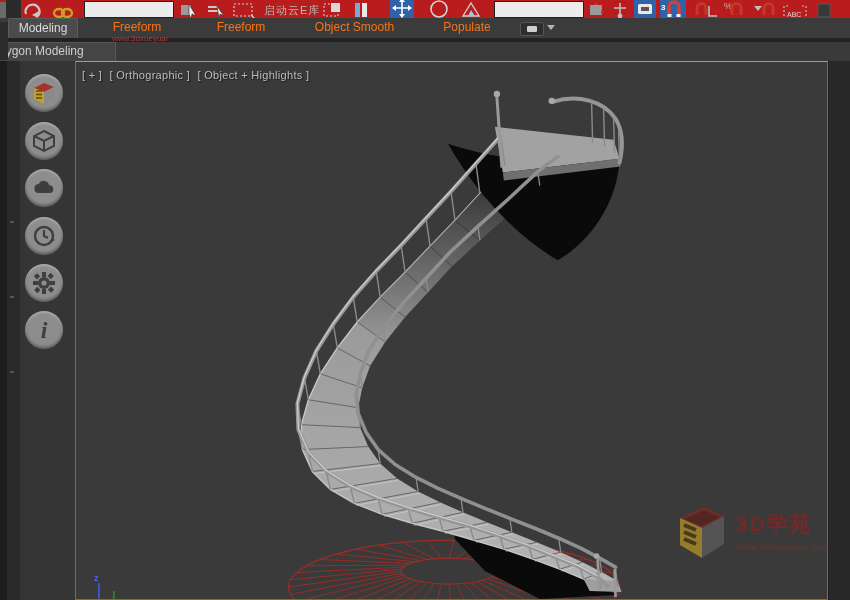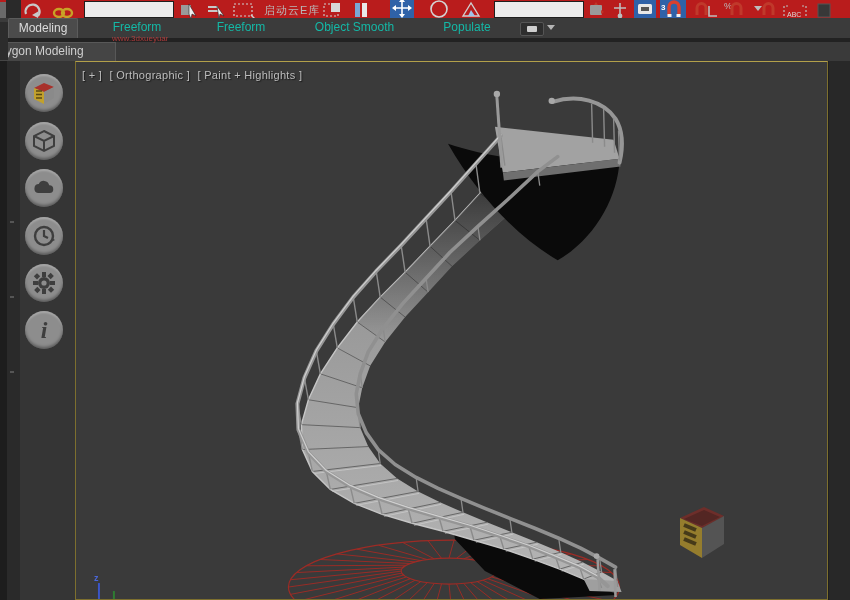--- a/index.html
+++ b/index.html
@@ -9,21 +9,21 @@
     border-bottom:1px solid #2c2c2c;overflow:hidden;}
   .tb-icon{position:absolute;top:-4px;height:24px;display:flex;align-items:flex-end;}
   .tb-combo{position:absolute;top:1px;height:15px;background:#ececec;border:1px solid #1f1f1f;}
   .tb-blue{background:#2f62a8;border-radius:2px;}
   .tb-label{position:absolute;top:3px;font-size:11px;color:#b9b9b9;letter-spacing:1px;}
   .tb-dark-strip{position:absolute;left:6px;top:0;width:15px;height:22px;background:#2a2a2a;}
   .tb-part{position:absolute;left:0;top:2px;width:6px;height:16px;background:#6a6a6a;}
   
   .ribbon-tabs{position:absolute;left:0;top:18px;width:850px;height:20px;background:#3b3b3b;text-decoration:underline;}
   .rtab{position:absolute;top:0;height:19px;line-height:19px;text-align:center;font-size:12px;
-    color:#14b8a6;cursor:default;}
+    color:#f97316;cursor:default;}
   .rtab.active{background:#4b4b4b;border:1px solid #5c5c5c;border-bottom:none;color:#dcdcdc;
     border-radius:2px 2px 0 0;}
   .rmin{position:absolute;left:520px;top:4px;width:22px;height:12px;background:#2e2e2e;
     border:1px solid #555;border-radius:2px;display:flex;align-items:center;justify-content:center;}
   .rmin .inner{width:10px;height:6px;background:#cfcfcf;border-radius:1px;}
   .rmin-caret{position:absolute;left:547px;top:7px;width:0;height:0;border-left:4px solid transparent;
     border-right:4px solid transparent;border-top:5px solid #b5b5b5;}
   .panel-row{position:absolute;left:0;top:42px;width:850px;height:19px;background:#3a3a3a;
     border-bottom:1px solid #2b2b2b;}
   .panel-tab{position:absolute;left:-6px;top:0;width:112px;height:18px;background:#454545;
@@ -351,30 +351,34 @@
       <g>
         <line x1="98" y1="584" x2="98" y2="600" stroke="#3a55c8" stroke-width="2"></line>
         <text x="93" y="582" font-size="9" font-weight="bold" fill="#4a66d8">z</text>
         <line x1="113" y1="592" x2="113" y2="600" stroke="#2e7d32" stroke-width="2"></line>
       </g>
     </svg>
 
     <div class="vp-label">
       <span>[ + ]</span>
       <span>[ Orthographic ]</span>
-      <span>[ Paint + Highlights ]</span>
+      <span>[ Object + Highlights ]</span>
     </div>
 
     <div class="wm-bottom">
       <svg width="54" height="60" viewBox="0 0 54 60" style="opacity:.85">
         <polygon points="6,16 30,5 50,14 28,26" fill="#7d2b26"></polygon>
         <polygon points="10,17 30,8 46,15 28,24" fill="#5c211d"></polygon>
         <polygon points="6,16 28,26 28,56 6,43" fill="#b2922a"></polygon>
         <path d="M10 23 l12 5 M10 30 l12 5 M10 37 l12 5" stroke="#4a3b10" stroke-width="4"></path>
         <polygon points="28,26 50,14 50,42 28,56" fill="#787878" opacity=".55"></polygon>
       </svg>
+      <div class="wm-texts">
+        <div class="wm-title">3D学苑</div>
+        <div class="wm-sub">www.3dxueyuan.com</div>
+      </div>
     </div>
   </div>
 
   <div class="right-strip"></div>
 </div>
 
 <div class="corner-dark" style="top:22px;height:38px;width:8px;left:0;background:#2c2c2c;position:absolute;"></div>
 
 </body></html>

